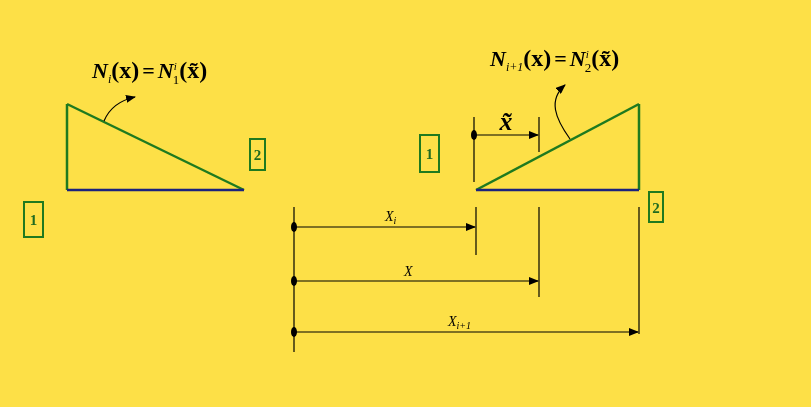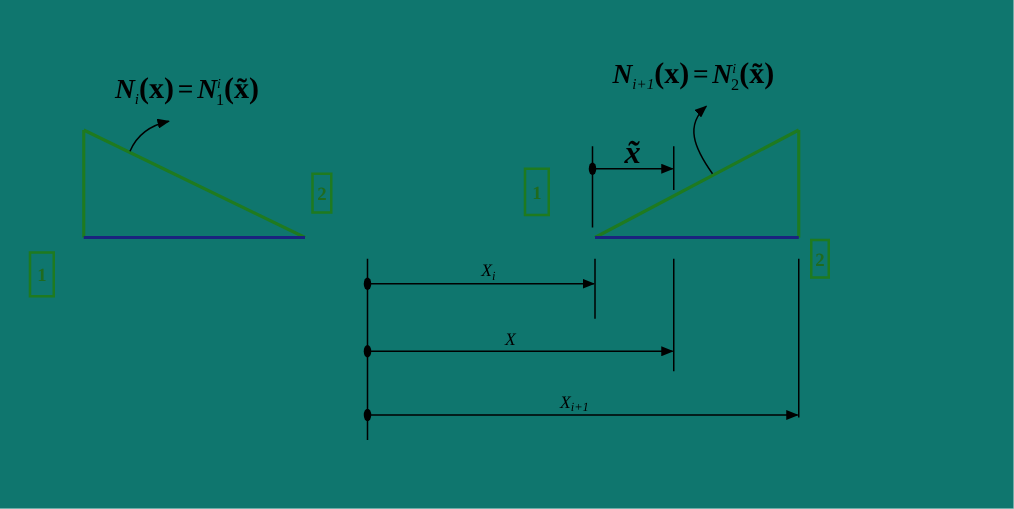--- a/index.html
+++ b/index.html
@@ -1,16 +1,16 @@
 <!DOCTYPE html>
 <html><head>
 <meta charset="utf-8">
 <style>
   html, body { margin:0; padding:0; background:#ffffff; }
-  #stage { position:relative; width:811px; height:407px; overflow:hidden; background:#0f766e; }
+  #stage { position:relative; width:811px; height:407px; overflow:hidden; background:#fde047; }
   svg { position:absolute; left:0; top:0; }
   .eq { font-family:"Liberation Serif", serif; font-style:italic; font-weight:bold; fill:#000; }
   .lbl { font-family:"Liberation Serif", serif; font-style:italic; fill:#000; }
   .node { font-family:"Liberation Serif", serif; font-weight:bold; fill:#1f6b1f; }
 </style>
 </head>
 <body>
 
 <div id="stage">
 <svg width="811" height="407" viewBox="0 0 811 407">

